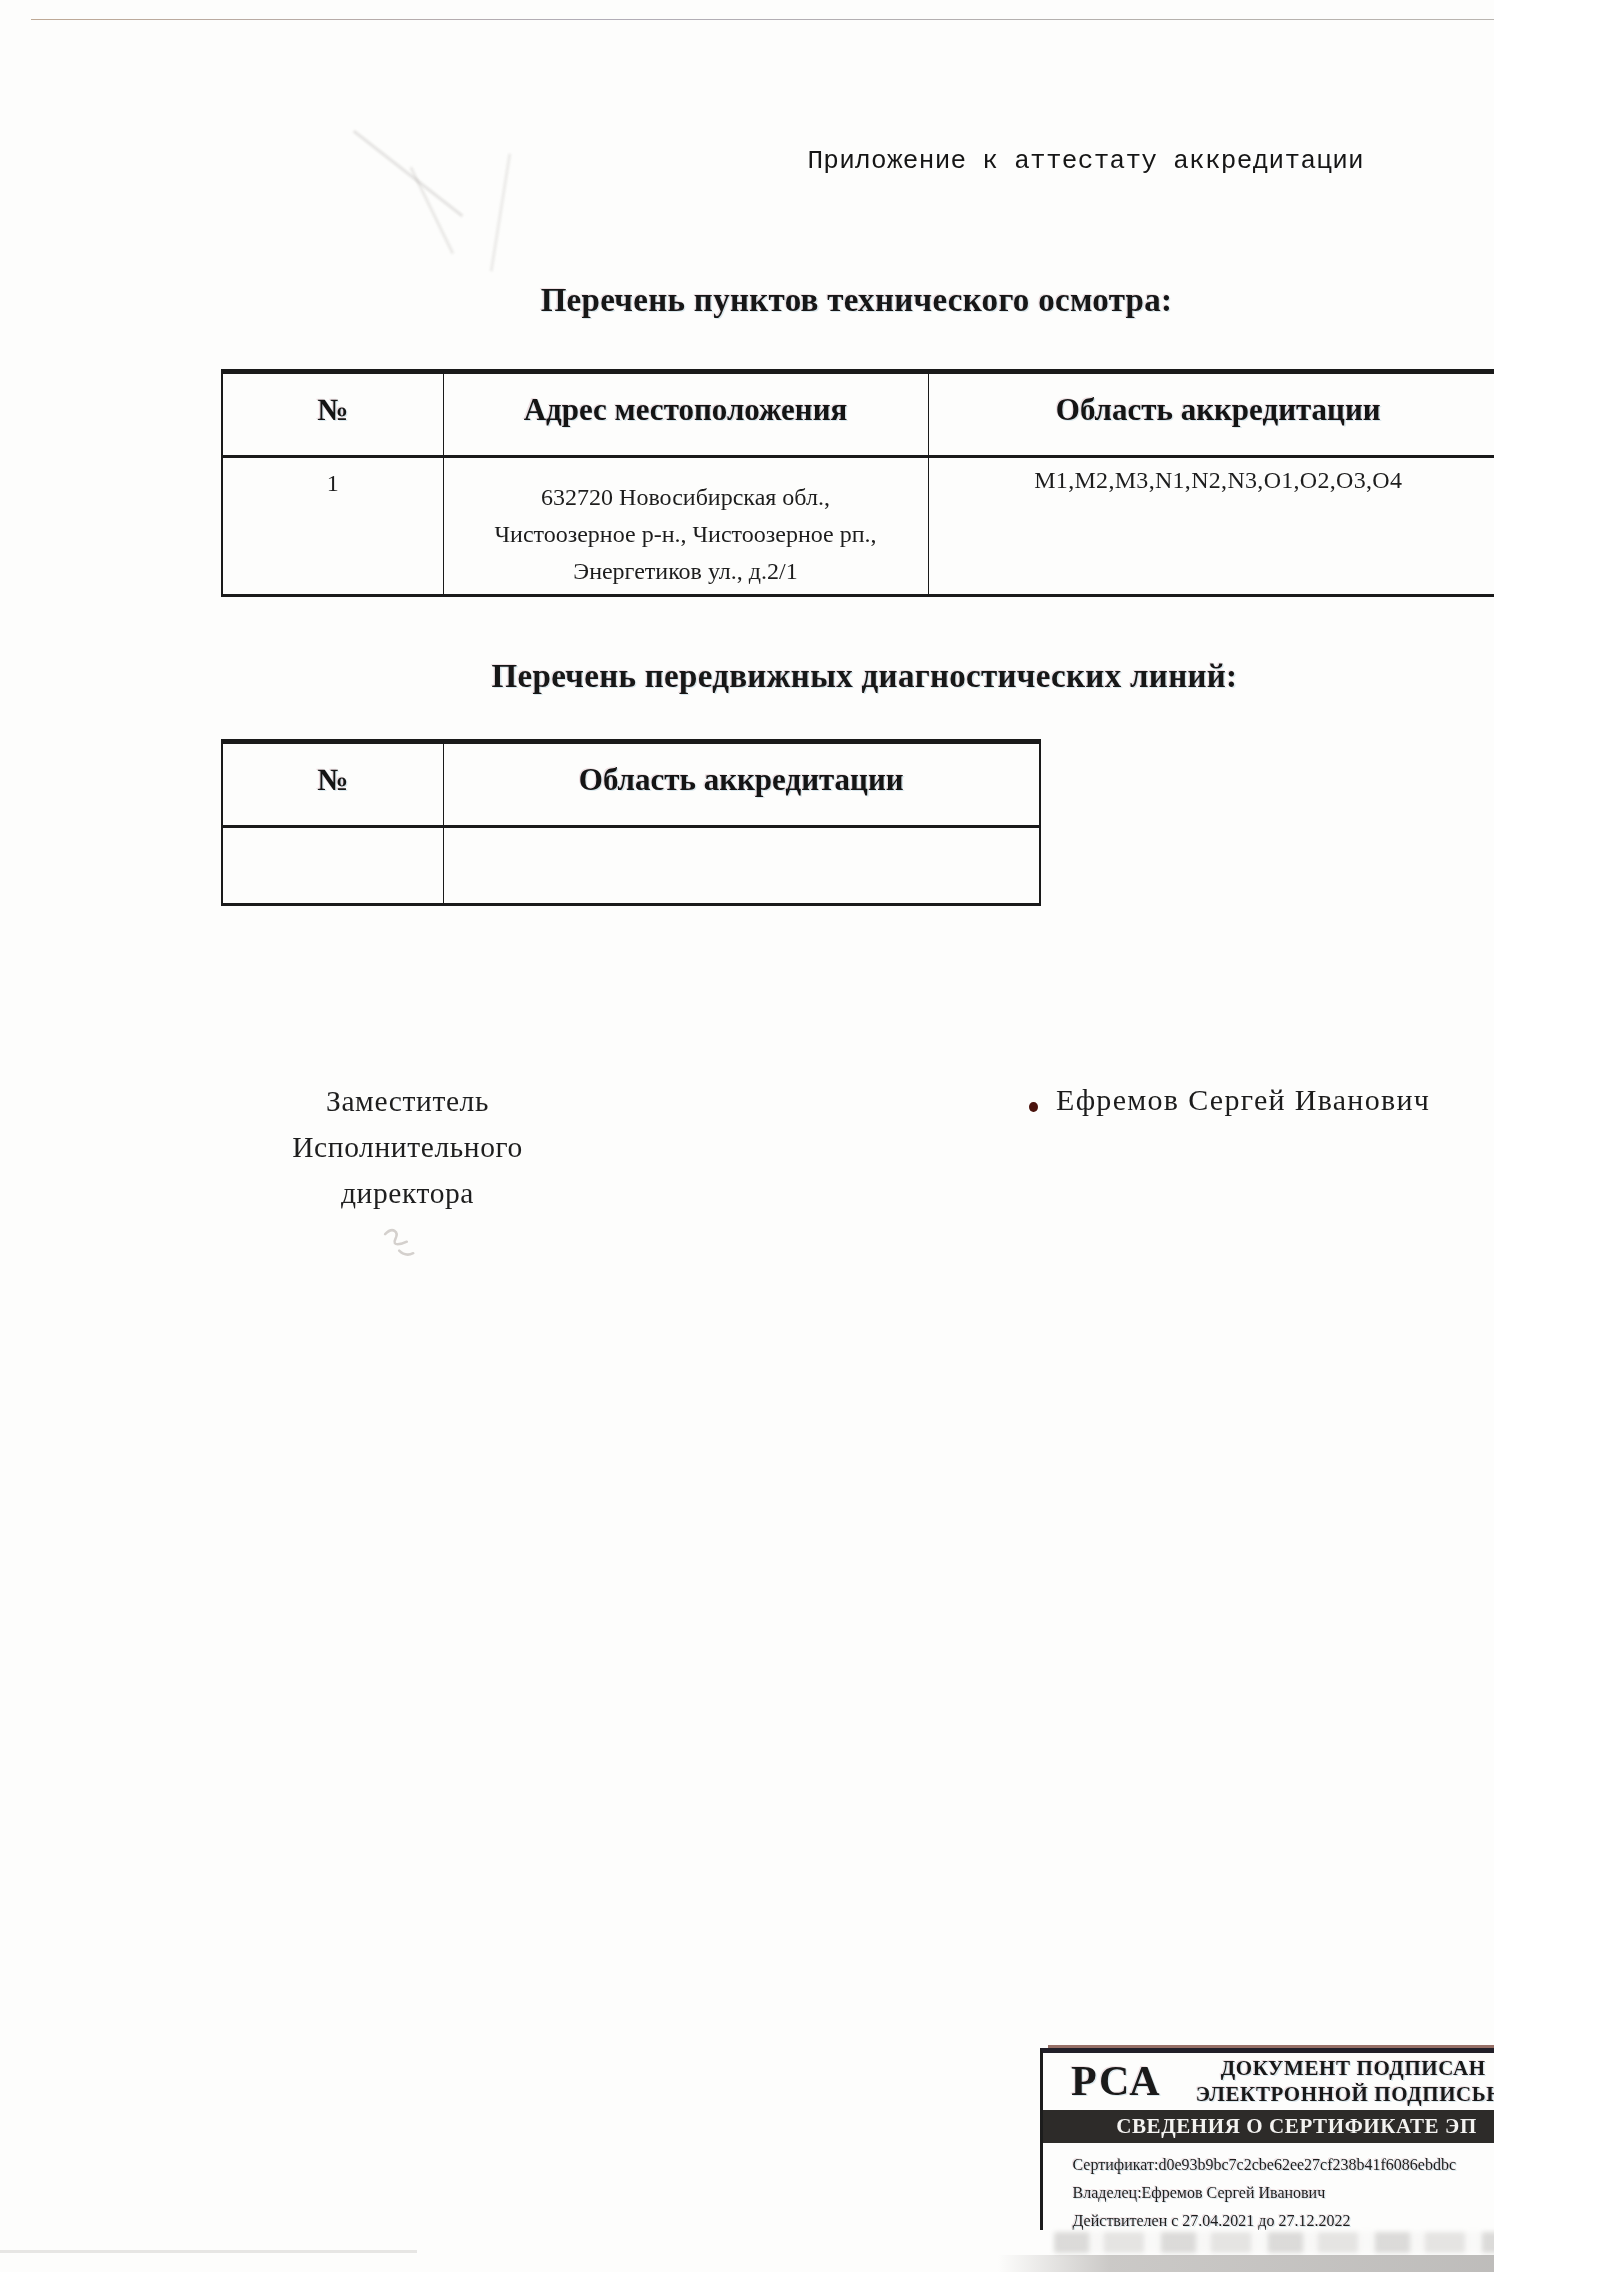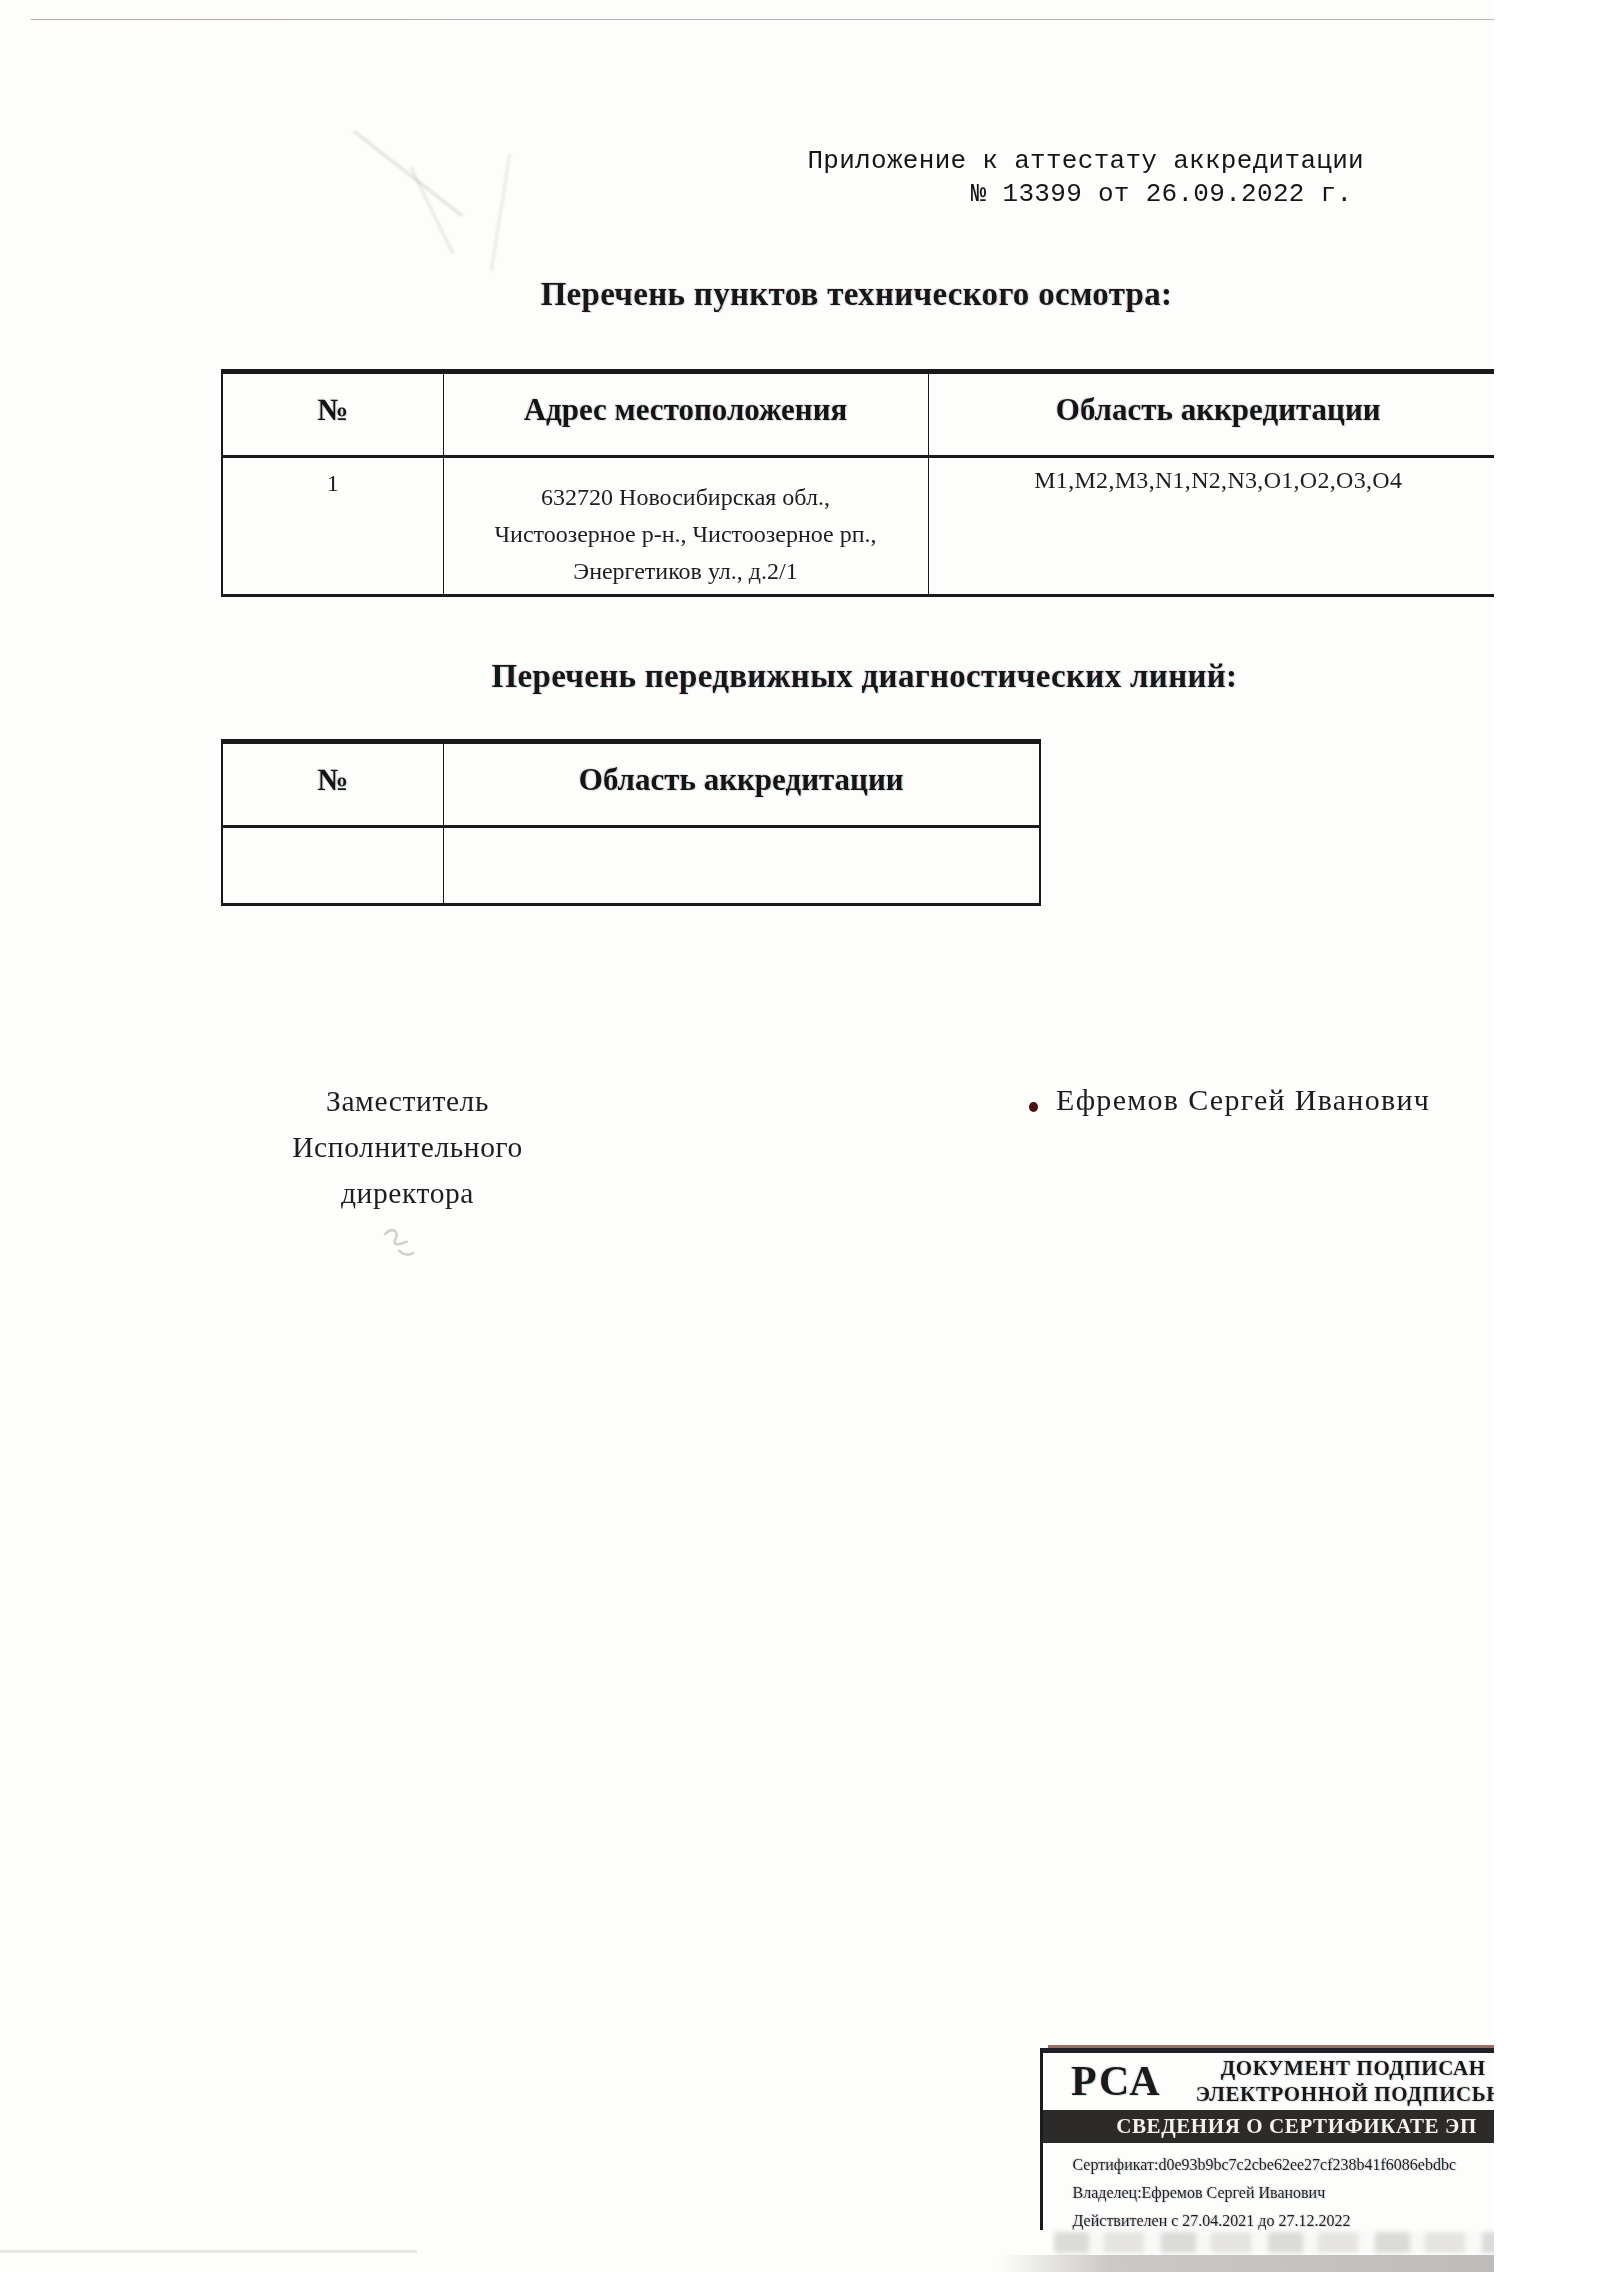--- a/index.html
+++ b/index.html
@@ -29,21 +29,21 @@
   .bottom-line-left{position:absolute;left:0;top:2250px;width:417px;height:3.2px;background:rgba(205,202,199,.45);}
   
   .fr{text-shadow:1.3px 0.6px 0 rgba(30,120,160,.16), -1.3px -0.6px 0 rgba(150,30,60,.13);}
   
   .header-note{position:absolute;top:145px;right:130px;text-align:right;
     font-family:"Liberation Mono","DejaVu Sans Mono",monospace;
     font-size:26px;line-height:33px;color:#161616;letter-spacing:0.3px;}
   .header-note .l2{padding-right:11.6px;}
   
   .doc-title{position:absolute;font-weight:bold;font-size:33px;text-align:center;color:#171717;letter-spacing:0.3px;}
-  .t1{left:221px;top:276px;width:1271px;}
+  .t1{left:221px;top:282px;width:1271px;}
   .t2{left:221px;top:658px;width:1287px;}
   
   table.doc{position:absolute;border-collapse:collapse;table-layout:fixed;background:transparent;}
   table.doc,table.doc th,table.doc td{border:1.9px solid #1a1a1a;}
   table.doc{border-width:2.6px;border-top-width:5.8px;border-bottom-width:3.9px;}
   table.doc th{border-bottom-width:3.2px;font-size:31px;font-weight:bold;
     vertical-align:middle;padding:3.9px 2.6px 13px 2.6px;text-align:center;color:#141414;}
   table.doc td{vertical-align:top;text-align:center;font-size:24px;color:#1d1d1d;}
   .tbl1{left:221px;top:369px;width:1287px;}
   .tbl1 th{height:64px;}
@@ -77,21 +77,20 @@
 
 <div id="page" style="color: rgb(27, 27, 27);">
 
   <div class="top-edge-line"></div>
   <div class="crease c1"></div>
   <div class="crease c2"></div>
   <div class="crease c3"></div>
 
   <div class="header-note">
     <div class="l1">Приложение к аттестату аккредитации</div>
-    <div class="l2">№ 13399 от 26.09.2022 г.</div>
   </div>
 
   <div class="doc-title t1 fr">Перечень пунктов технического осмотра:</div>
 
   <table class="doc tbl1">
     <colgroup>
         <col style="width:221px">
         <col style="width:485px">
         <col style="width:581px">
       </colgroup>

